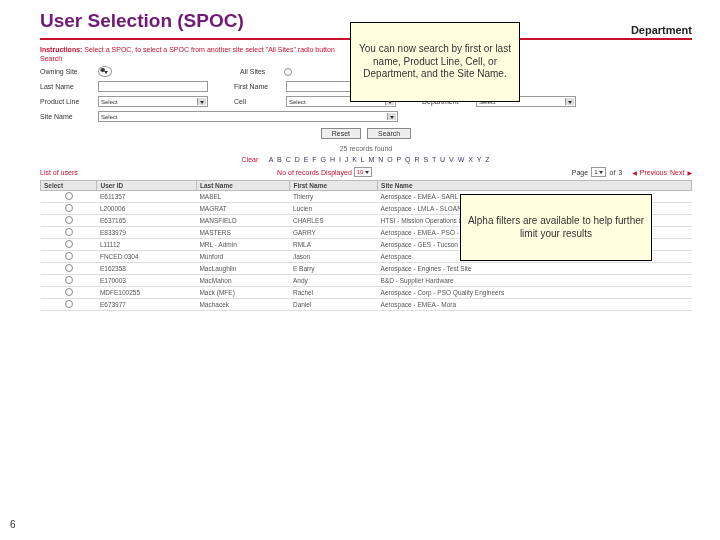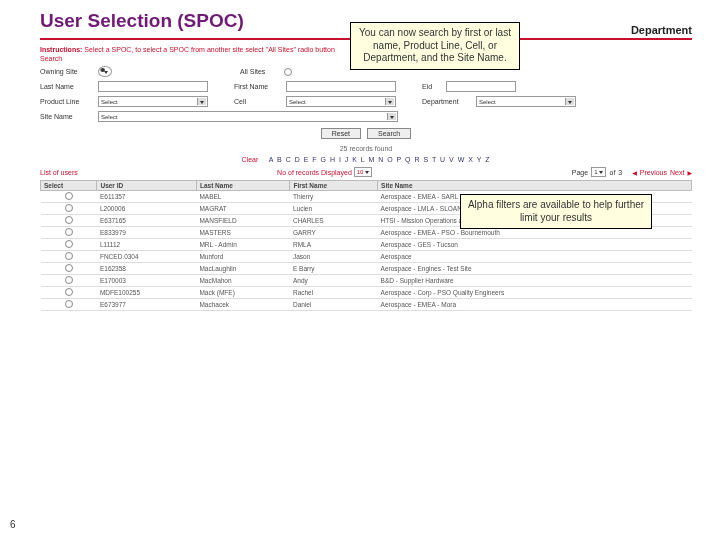--- a/index.html
+++ b/index.html
@@ -1,21 +1,21 @@
 <!DOCTYPE html>
 <html><head>
 <meta charset="utf-8">
 <style>
 *{box-sizing:border-box;margin:0;padding:0;font-family:Arial,Helvetica,sans-serif}
 body{width:720px;height:540px;background:#fff;position:relative;font-size:7px;color:#333}
 .slide{padding:10px 28px 0 40px}
 .title{font-size:19px;font-weight:bold;color:#701a75;margin-bottom:6px}
 .redline{border-top:2px solid #c8102e;margin-bottom:4px}
 .brand{position:absolute;top:24px;right:28px;font-size:11px;font-weight:bold;color:#222}
-.callout{position:absolute;background:#ffffe0;border:1.5px solid #000;padding:4px 6px;font-size:10px;line-height:1.25;text-align:center}
+.callout{position:absolute;background:#ffffe0;border:1.5px solid #000;padding:20px 6px;font-size:10px;line-height:1.25;text-align:center}
 .callout1{top:22px;left:350px;width:170px}
 .callout2{top:194px;left:460px;width:192px}
 .instr{color:#c8102e;font-size:7px;margin:6px 0 2px}
 .instr b{font-weight:bold}
 .sec{color:#c8102e;font-size:7px;margin:2px 0}
 .formrow{display:flex;align-items:center;margin:4px 0;gap:4px}
 .lbl{font-size:7px;color:#333;min-width:54px}
 .radio{width:8px;height:8px;border:1px solid #888;border-radius:50%;display:inline-block;background:#fff;position:relative}
 .radio.sel::after{content:"";position:absolute;top:1px;left:1px;width:4px;height:4px;background:#333;border-radius:50%}
 .txtinput{border:1px solid #999;background:#fff;height:11px;font-size:6px;padding:0 2px;flex:0 0 auto}

